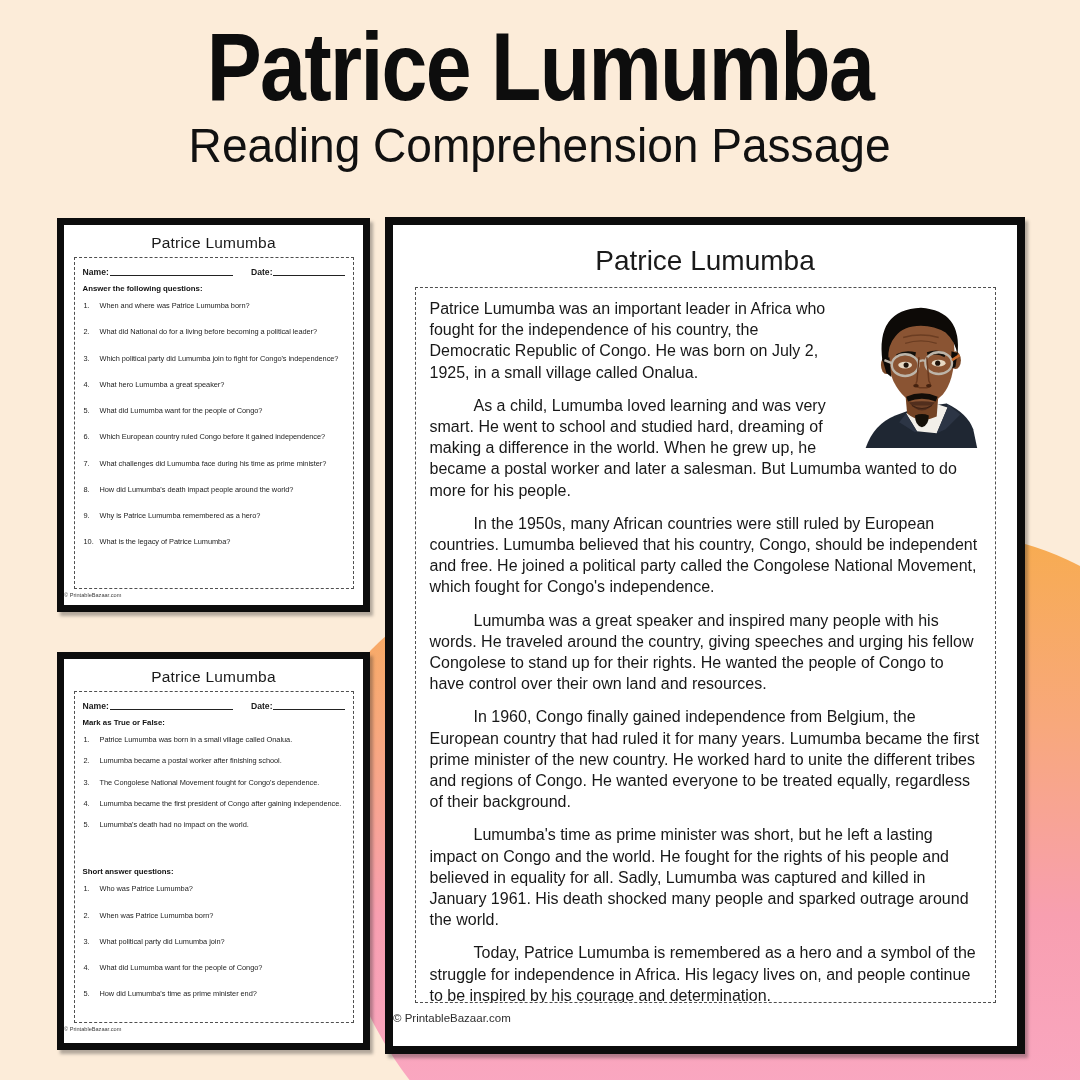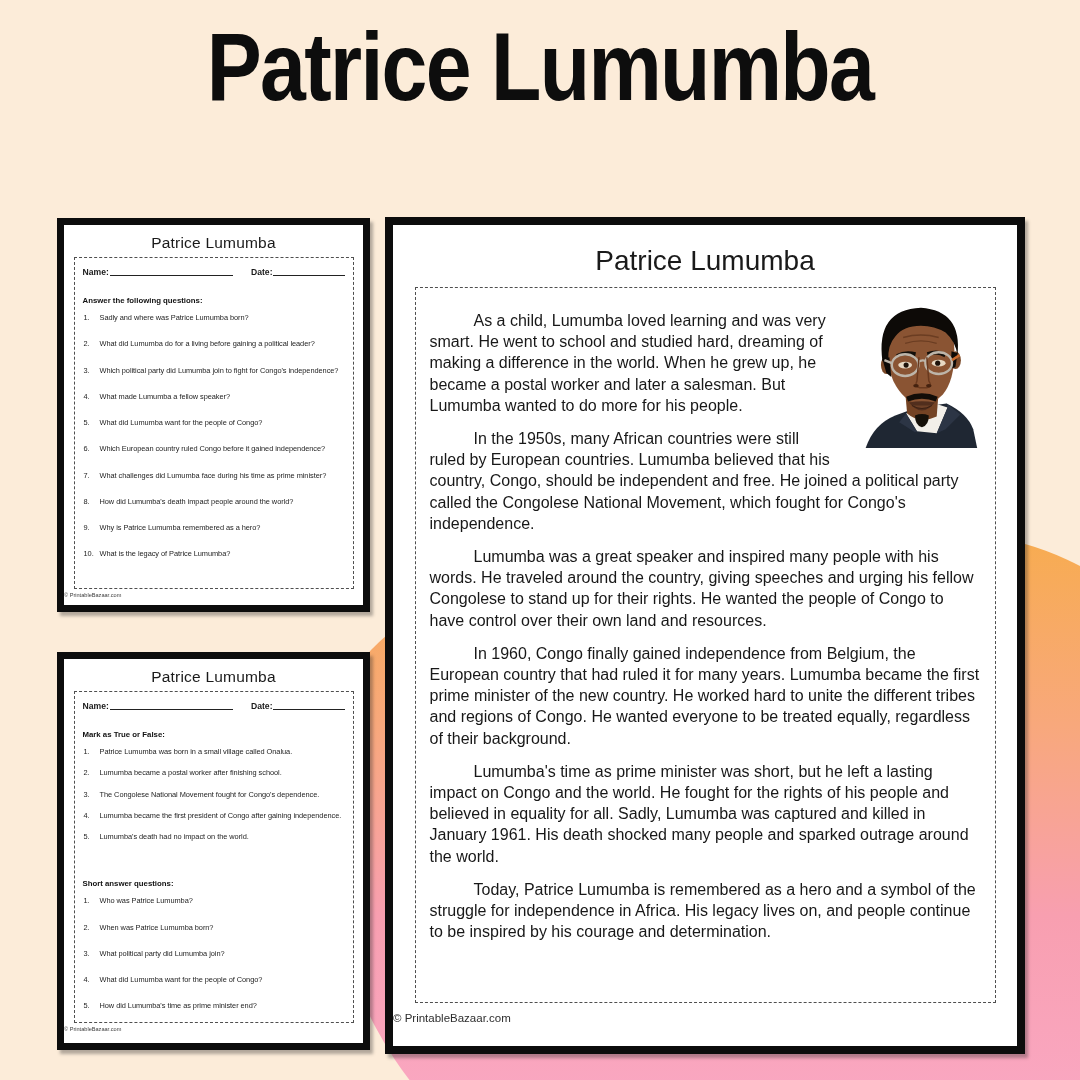--- a/index.html
+++ b/index.html
@@ -44,21 +44,21 @@
   }
   
   .sheet1{left:57px;top:218px;width:313px;height:394px;}
   .sheet2{left:57px;top:652px;width:313px;height:398px;}
   .sheet1 .page-title,.sheet2 .page-title{font-size:15.5px;margin-top:9px;letter-spacing:0.2px;}
   .sheet1 .dashed,.sheet2 .dashed{margin:5px auto 0 auto;width:280px;height:332px;padding:6px 8px;}
   .namerow{display:flex;align-items:flex-end;font-size:8.6px;font-weight:700;color:#1a1a1a;height:13px;}
   .nline{flex:1;border-bottom:1px solid #222;margin:0 16px 1px 1px;}
   .dlabel{margin-left:2px;}
   .dline{width:72px;border-bottom:1px solid #222;margin-bottom:1px;}
-  .sec-heading{font-size:7.8px;font-weight:700;margin-top:19px;color:#111;}
+  .sec-heading{font-size:7.8px;font-weight:700;margin-top:7px;color:#111;}
   ol.qlist{list-style:none;margin:8px 0 0 0;padding:0;counter-reset:q;font-size:7.4px;letter-spacing:-0.05px;color:#1c1c1c;}
   ol.qlist li{counter-increment:q;position:relative;padding-left:17px;line-height:1.25;}
   ol.qlist li::before{content:counter(q) ".";position:absolute;left:1px;}
   ol.qlist.space17 li{margin-bottom:17px;}
   ol.qlist.space12 li{margin-bottom:12px;}
   .sec-heading.gap{margin-top:38px;}
   .small-credit{font-size:5.6px;margin-top:3px;}
   
   .mainpage{left:385px;top:217px;width:640px;height:837px;border-width:8px;}
   .mainpage .page-title{font-size:28px;margin-top:20px;}
@@ -71,37 +71,38 @@
   .passage p.ind{text-indent:44px;margin-top:12px;}
   .main-credit{font-size:11.5px;margin-top:9px;color:#2e2e2e;}
 </style>
 </head>
 <body>
 
 <div class="blob"></div>
 
 <div class="header">
   <div><h1>Patrice Lumumba</h1></div>
+  <div><h2>Reading Comprehension Passage</h2></div>
 </div>
 
 <section class="page sheet1">
   <div class="page-title">Patrice Lumumba</div>
   <div class="dashed">
     <div class="namerow">
       <span>Name:</span>
       <span class="nline"></span>
       <span class="dlabel">Date:</span>
       <span class="dline"></span>
     </div>
     <div class="sec-heading">Answer the following questions:</div>
     <ol class="qlist space17">
-      <li>Sadly and where was Patrice Lumumba born?</li>
-      <li>What did Lumumba do for a living before gaining a political leader?</li>
+      <li>When and where was Patrice Lumumba born?</li>
+      <li>What did National do for a living before becoming a political leader?</li>
       <li>Which political party did Lumumba join to fight for Congo's independence?</li>
-      <li>What made Lumumba a fellow speaker?</li>
+      <li>What hero Lumumba a great speaker?</li>
       <li>What did Lumumba want for the people of Congo?</li>
       <li>Which European country ruled Congo before it gained independence?</li>
       <li>What challenges did Lumumba face during his time as prime minister?</li>
       <li>How did Lumumba's death impact people around the world?</li>
       <li>Why is Patrice Lumumba remembered as a hero?</li>
       <li>What is the legacy of Patrice Lumumba?</li>
     </ol>
   </div>
   <div class="credit small-credit">© PrintableBazaar.com</div>
 </section>
@@ -182,20 +183,21 @@
         <ellipse cx="80" cy="89" rx="2.8" ry="1.8" fill="#45220f"></ellipse>
 
         <path d="M57 100 Q73 93 89 100 L87 105 Q73 99 59 105 Z" fill="#120d08"></path>
 
         <path d="M60 106 Q73 103 86 106 Q80 114 73 114 Q66 114 60 106 Z" fill="#512e1d"></path>
         <path d="M63 109 Q73 115 83 109" stroke="#3a1f12" stroke-width="1" fill="#6d4027"></path>
 
         <path d="M66 119 Q73 116 80 119 Q80 129 73 131 Q66 129 66 119 Z" fill="#151009"></path>
       </svg>
     </div>
+    <p>Patrice Lumumba was an important leader in Africa who fought for the independence of his country, the Democratic Republic of Congo. He was born on July 2, 1925, in a small village called Onalua.</p>
     <p class="ind">As a child, Lumumba loved learning and was very smart. He went to school and studied hard, dreaming of making a difference in the world. When he grew up, he became a postal worker and later a salesman. But Lumumba wanted to do more for his people.</p>
     <p class="ind">In the 1950s, many African countries were still ruled by European countries. Lumumba believed that his country, Congo, should be independent and free. He joined a political party called the Congolese National Movement, which fought for Congo's independence.</p>
     <p class="ind">Lumumba was a great speaker and inspired many people with his words. He traveled around the country, giving speeches and urging his fellow Congolese to stand up for their rights. He wanted the people of Congo to have control over their own land and resources.</p>
     <p class="ind">In 1960, Congo finally gained independence from Belgium, the European country that had ruled it for many years. Lumumba became the first prime minister of the new country. He worked hard to unite the different tribes and regions of Congo. He wanted everyone to be treated equally, regardless of their background.</p>
     <p class="ind">Lumumba's time as prime minister was short, but he left a lasting impact on Congo and the world. He fought for the rights of his people and believed in equality for all. Sadly, Lumumba was captured and killed in January 1961. His death shocked many people and sparked outrage around the world.</p>
     <p class="ind">Today, Patrice Lumumba is remembered as a hero and a symbol of the struggle for independence in Africa. His legacy lives on, and people continue to be inspired by his courage and determination.</p>
   </div>
   <div class="credit main-credit">© PrintableBazaar.com</div>
 </section>
 

